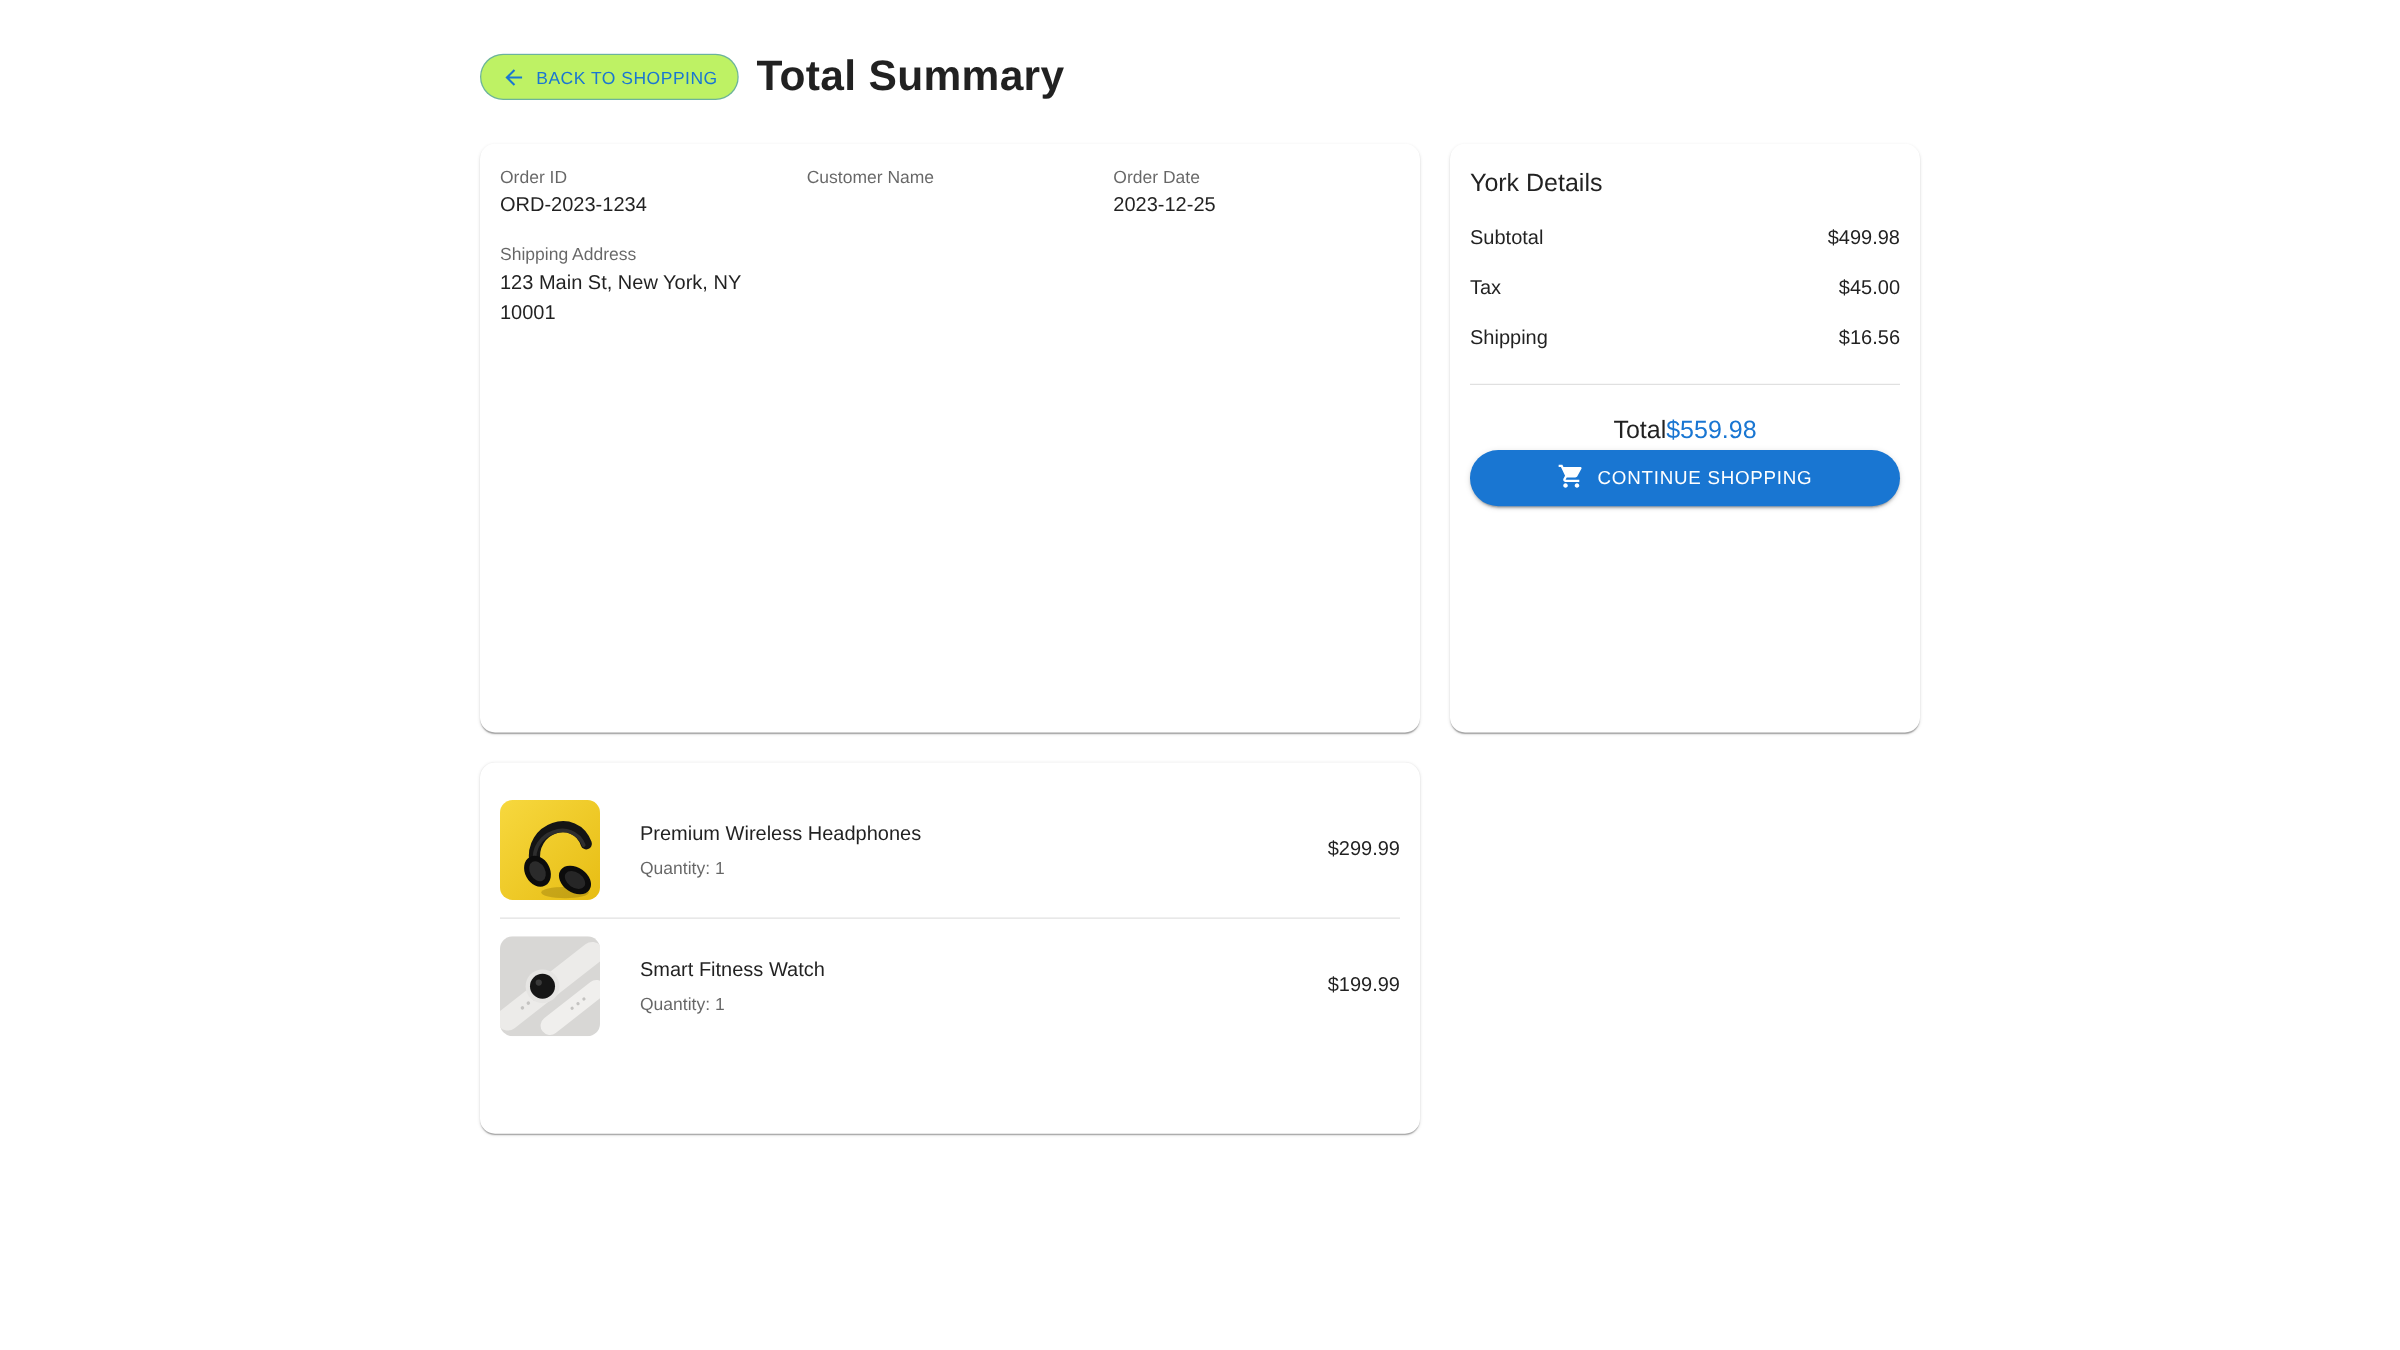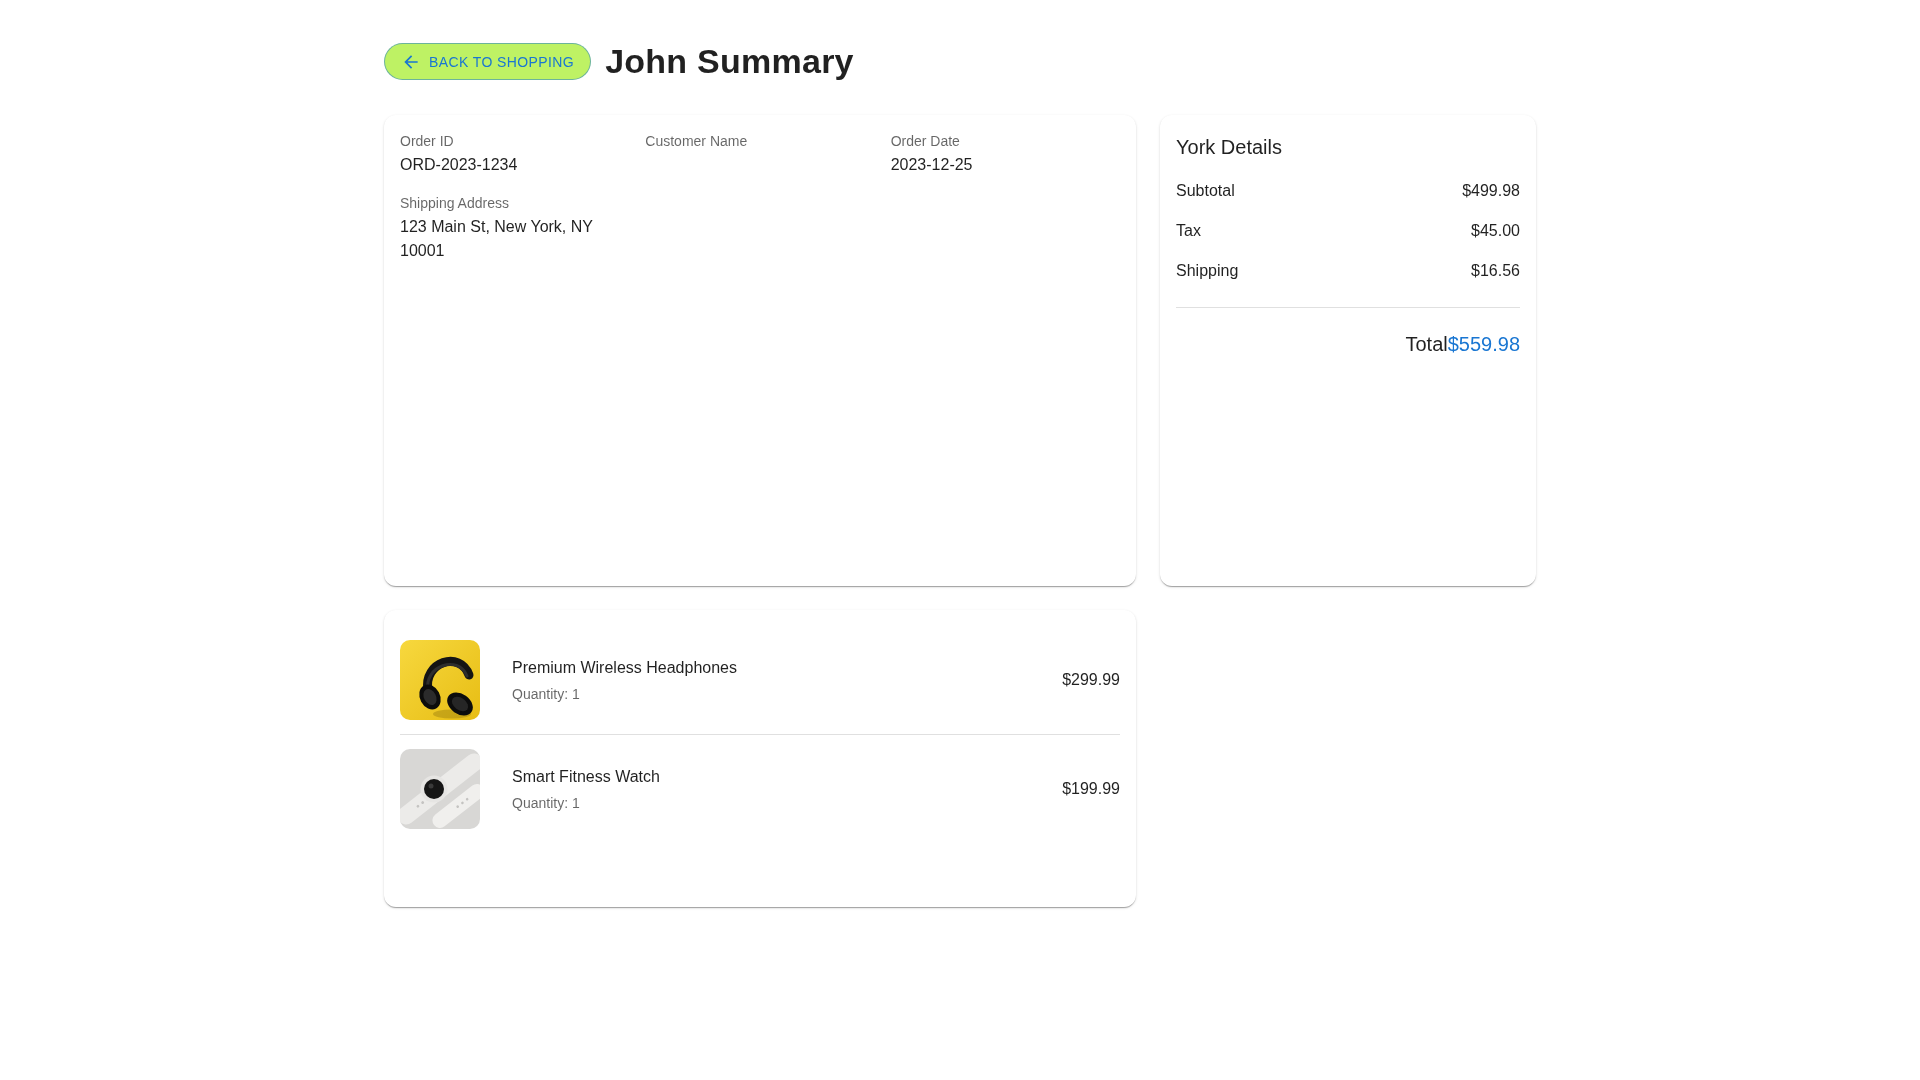--- a/index.html
+++ b/index.html
@@ -37,21 +37,21 @@
   
   .info-grid { display: grid; grid-template-columns: 1fr 1fr 1fr; column-gap: 16px; }
   .field { margin-bottom: 16px; }
   .field-label { font-size: 14px; line-height: 20px; color: rgba(0,0,0,0.6); }
   .field-value { font-size: 16px; line-height: 24px; color: rgba(0,0,0,0.87); margin-top: 2px; }
 
   
   .card-heading { font-size: 20px; font-weight: 500; line-height: 32px; margin-bottom: 16px; }
   .price-row { display: flex; justify-content: space-between; font-size: 16px; line-height: 24px; margin-bottom: 16px; }
   .divider { border: none; border-top: 1px solid rgba(0,0,0,0.12); margin: 24px 0 20px 0; }
-  .total-row { display: flex; justify-content: flex-end; font-size: 20px; font-weight: 500; line-height: 32px; }
+  .total-row { display: flex; justify-content: center; font-size: 20px; font-weight: 500; line-height: 32px; }
   .total-value { color: #1976d2; }
   .cta-btn {
     width: 100%; height: 45px; border: none; border-radius: 22.5px;
     background: #1976d2; color: #ffffff; cursor: pointer;
     font-family: inherit; font-size: 15px; font-weight: 500;
     letter-spacing: 0.6px; text-transform: uppercase;
     display: flex; align-items: center; justify-content: center; gap: 10px;
     box-shadow: 0px 3px 1px -2px rgba(0,0,0,0.2), 0px 2px 2px 0px rgba(0,0,0,0.14), 0px 1px 5px 0px rgba(0,0,0,0.12);
   }
 
@@ -71,21 +71,21 @@
 
   <div class="header-row">
     <button class="back-btn">
       <span>
         <svg width="20" height="20" viewBox="0 0 24 24" fill="#1976d2" aria-hidden="true">
           <path d="M20 11H7.83l5.59-5.59L12 4l-8 8 8 8 1.41-1.41L7.83 13H20v-2z"></path>
         </svg>
       </span>
       <span>BACK TO SHOPPING</span>
     </button>
-    <h1 class="page-title">John Summary</h1>
+    <h1 class="page-title">Total Summary</h1>
   </div>
 
   <div class="main-grid">
 
     <div class="card info-card">
       <div class="info-grid">
         <div class="field">
           <div class="field-label">Order ID</div>
           <div class="field-value">ORD-2023-1234</div>
         </div>
@@ -119,20 +119,28 @@
         <span>$16.56</span>
       </div>
 
       <hr class="divider">
 
       <div class="total-row">
         <span>Total</span>
         <span class="total-value">$559.98</span>
       </div>
 
+      <button class="cta-btn">
+        <span>
+          <svg width="22" height="22" viewBox="0 0 24 24" fill="#ffffff" aria-hidden="true">
+            <path d="M7 18c-1.1 0-1.99.9-1.99 2S5.9 22 7 22s2-.9 2-2-.9-2-2-2zM1 2v2h2l3.6 7.59-1.35 2.45c-.16.28-.25.61-.25.96 0 1.1.9 2 2 2h12v-2H7.42c-.14 0-.25-.11-.25-.25l.03-.12.9-1.63h7.45c.75 0 1.41-.41 1.75-1.03l3.58-6.49c.08-.14.12-.31.12-.49 0-.55-.45-1-1-1H5.21l-.94-2H1zm16 16c-1.1 0-1.99.9-1.99 2s.89 2 1.99 2 2-.9 2-2-.9-2-2-2z"></path>
+          </svg>
+        </span>
+        <span>CONTINUE SHOPPING</span>
+      </button>
     </div>
   </div>
 
   <div class="card items-card">
 
     <div class="item-row">
       <div class="item-image">
         <svg viewBox="0 0 80 80" aria-hidden="true">
           <defs>
             <linearGradient id="gold" x1="0" y1="0" x2="1" y2="1">

